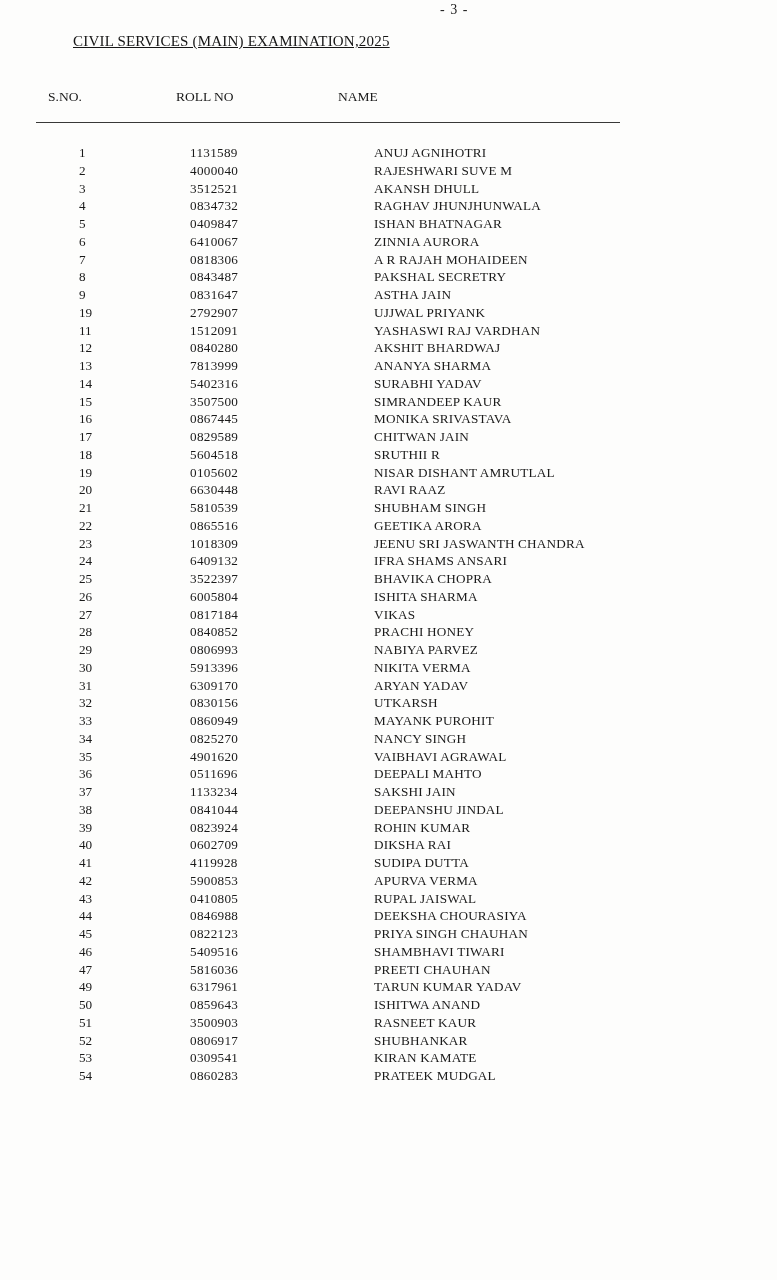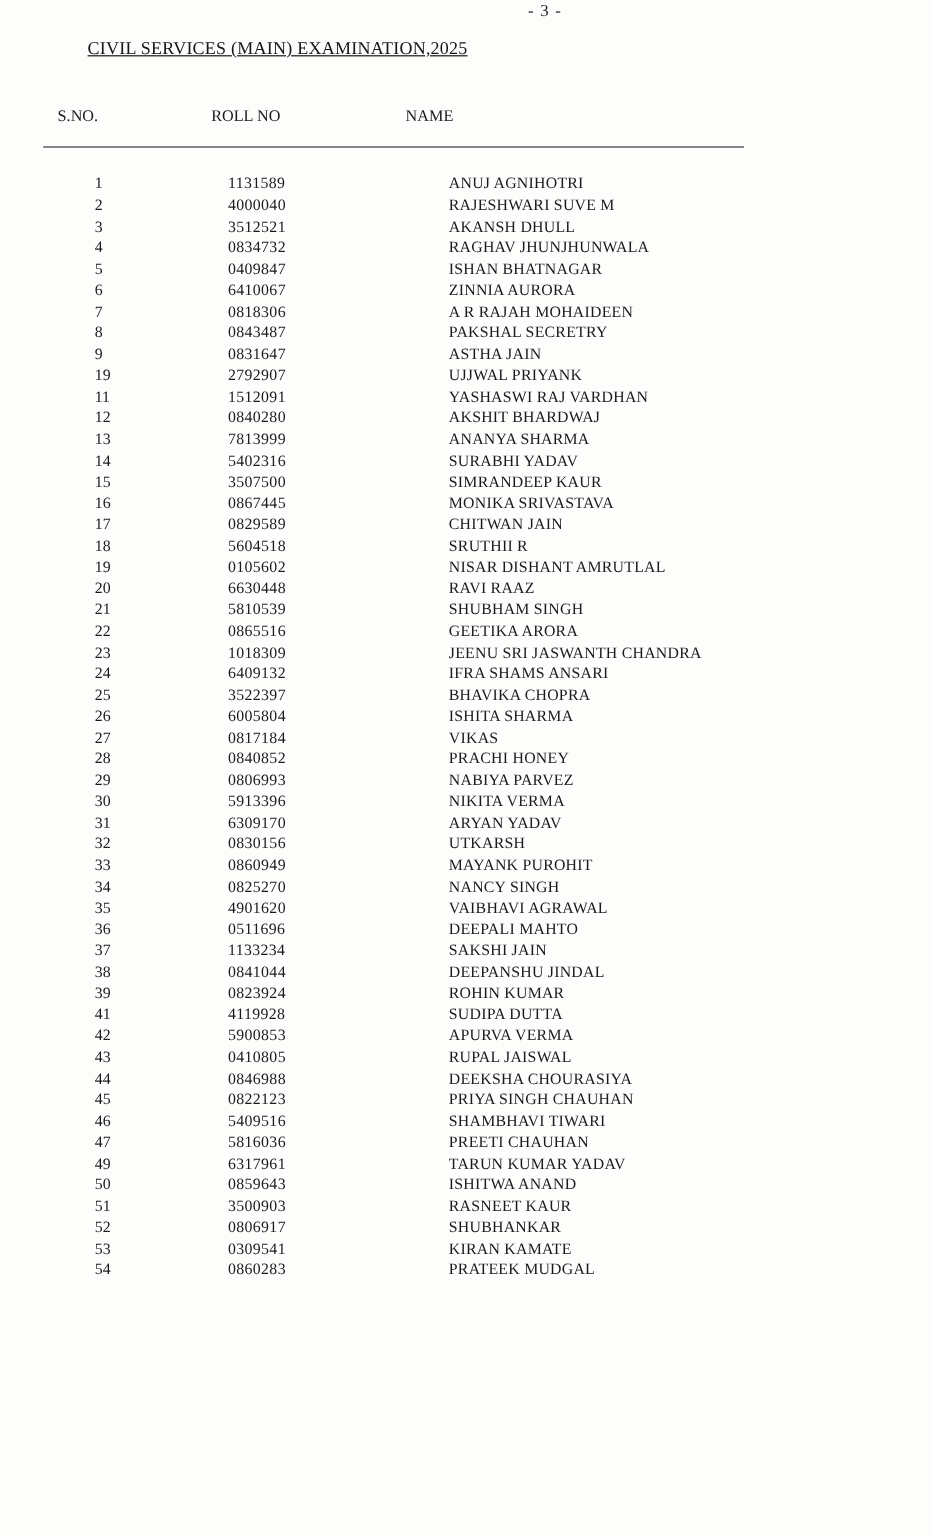--- a/index.html
+++ b/index.html
@@ -317,20 +317,25 @@
     <span class="cell roll">0841044</span>
     <span class="cell name">DEEPANSHU JINDAL</span>
   </div>
 
   <div class="row">
     <span class="cell sno">39</span>
     <span class="cell roll">0823924</span>
     <span class="cell name">ROHIN KUMAR</span>
   </div>
 
+  <div class="row">
+    <span class="cell sno">40</span>
+    <span class="cell roll">0602709</span>
+    <span class="cell name">DIKSHA RAI</span>
+  </div>
 
   <div class="row">
     <span class="cell sno">41</span>
     <span class="cell roll">4119928</span>
     <span class="cell name">SUDIPA DUTTA</span>
   </div>
 
   <div class="row">
     <span class="cell sno">42</span>
     <span class="cell roll">5900853</span>

